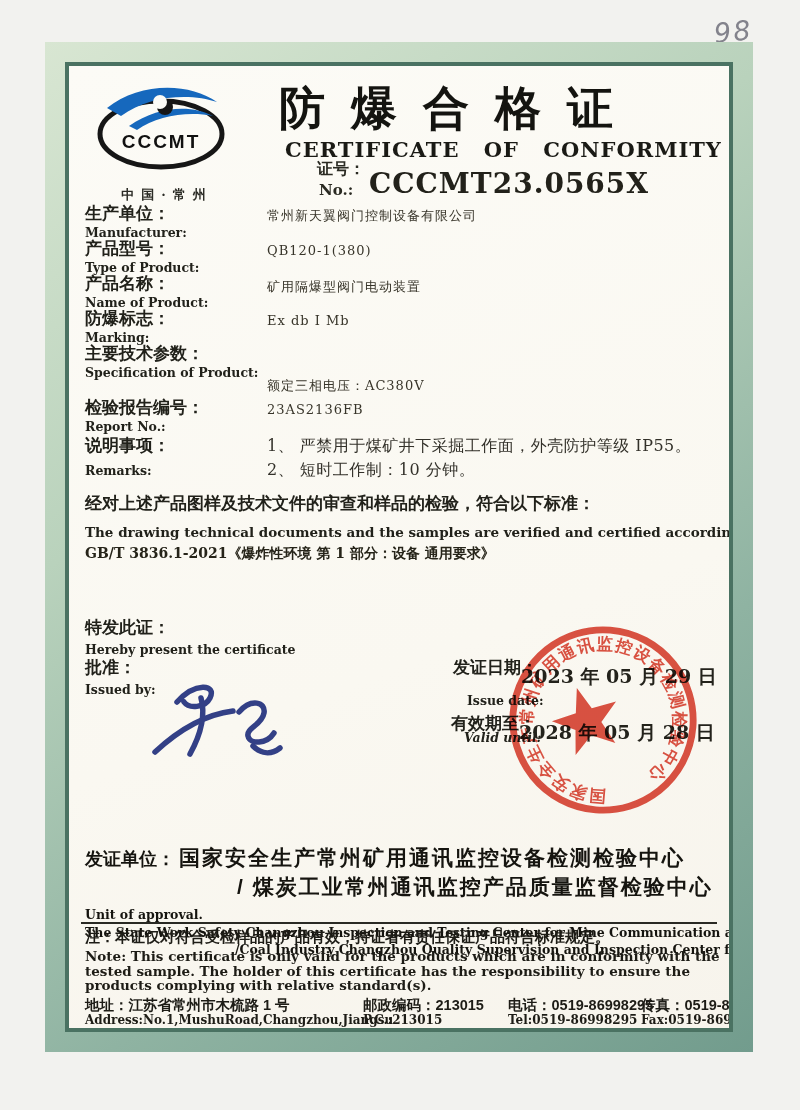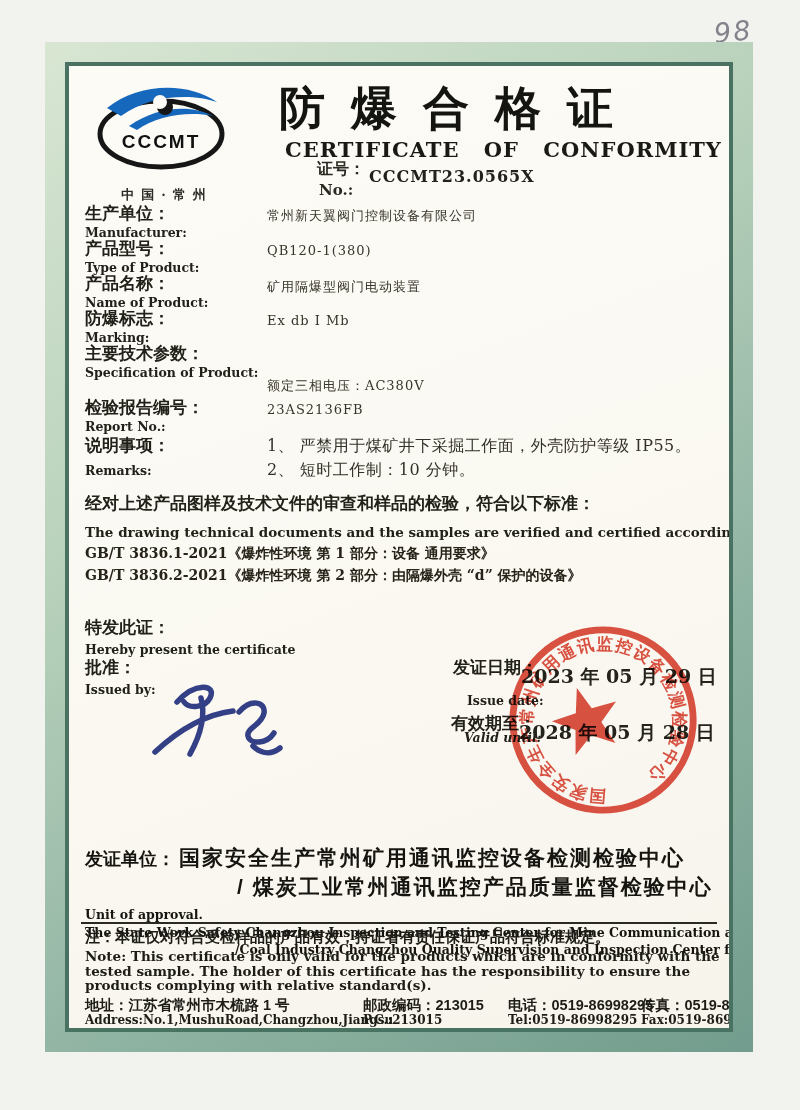--- a/index.html
+++ b/index.html
@@ -33,21 +33,21 @@
     font-size:46px;font-weight:600;color:#141410;
     letter-spacing:26px;white-space:nowrap;
   }
   .title-en{
     font-family:"DejaVu Serif","Liberation Serif",serif;
     font-size:21px;font-weight:700;color:#1a1a15;
     word-spacing:16px;letter-spacing:1px;white-space:nowrap;
   }
   .certno-lab-cn{font-size:16px;font-weight:700;color:#2a2a22;}
   .certno-lab-en{font-family:"DejaVu Serif",serif;font-size:15px;font-weight:700;color:#2a2a22;}
-  .certno-val{font-family:"DejaVu Serif",serif;font-size:16px;font-weight:700;color:#22211a;letter-spacing:1px;text-align:right;}
+  .certno-val{font-family:"DejaVu Serif",serif;font-size:28px;font-weight:700;color:#22211a;letter-spacing:1px;text-align:right;}
   
   .logo-region{font-size:13px;font-weight:700;letter-spacing:7px;color:#2b2b25;
     font-family:"DejaVu Serif",serif;white-space:nowrap;}
   
   .lab-cn{font-size:17px;font-weight:700;color:#21211a;white-space:nowrap;}
   .lab-en{font-family:"DejaVu Serif",serif;font-size:12.5px;font-weight:700;color:#21211a;white-space:nowrap;}
   .f-val{font-family:"DejaVu Serif",serif;font-size:13px;color:#38352a;white-space:nowrap;letter-spacing:1px;}
   .remark-line{font-family:"DejaVu Serif",serif;font-size:16px;color:#33312a;white-space:nowrap;letter-spacing:0.5px;}
   .std-intro-cn{font-size:17px;font-weight:700;color:#21211a;white-space:nowrap;}
   .std-intro-en{font-family:"DejaVu Serif",serif;font-size:13.5px;font-weight:700;color:#21211a;white-space:nowrap;}
@@ -139,21 +139,20 @@
         <div class="lab-en" style="margin-top:6px;">Remarks:</div>
       </div>
       <div class="abs remark-line" style="left:182px;top:40px;">1、 严禁用于煤矿井下采掘工作面，外壳防护等级 IP55。</div>
       <div class="abs remark-line" style="left:182px;top:64px;">2、 短时工作制：10 分钟。</div>
     </div>
 
     <div class="abs" style="left:16px;top:426px;width:640px;">
       <div class="std-intro-cn">经对上述产品图样及技术文件的审查和样品的检验，符合以下标准：</div>
       <div class="std-intro-en" style="margin-top:9px;">The drawing technical documents and the samples are verified and certified according to standard(s) for safety as below:</div>
       <div class="std-line" style="margin-top:5px;">GB/T 3836.1-2021《爆炸性环境 第 1 部分：设备 通用要求》</div>
-      <div class="std-line" style="margin-top:4px;">GB/T 3836.2-2021《爆炸性环境 第 2 部分：由隔爆外壳 “d” 保护的设备》</div>
     </div>
 
     <div class="abs" style="left:0;top:540px;width:660px;height:235px;">
       <div class="abs lab-cn" style="left:16px;top:10px;">特发此证：</div>
       <div class="abs lab-en" style="left:16px;top:36px;">Hereby present the certificate</div>
       <div class="abs lab-cn" style="left:16px;top:50px;">批准：</div>
       <div class="abs lab-en" style="left:16px;top:76px;">Issued by:</div>
 
       <div class="abs sig-wrap" style="left:74px;top:62px;">
         <svg width="150" height="105" viewBox="0 0 150 105">

